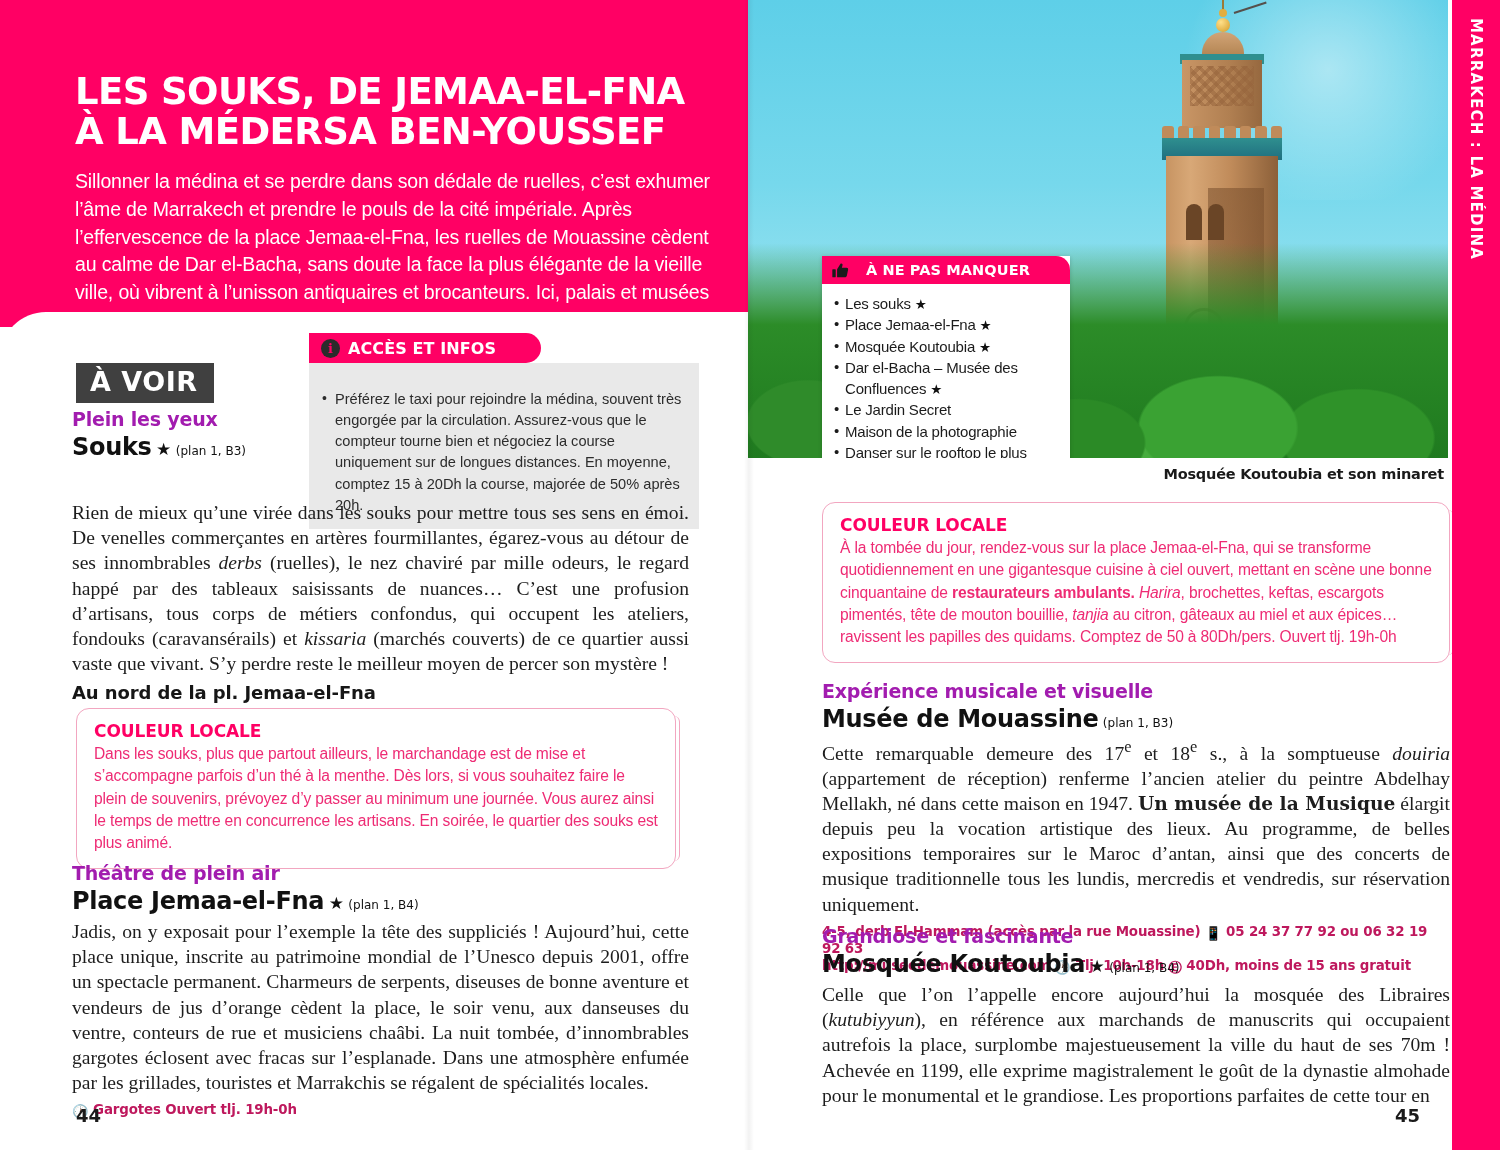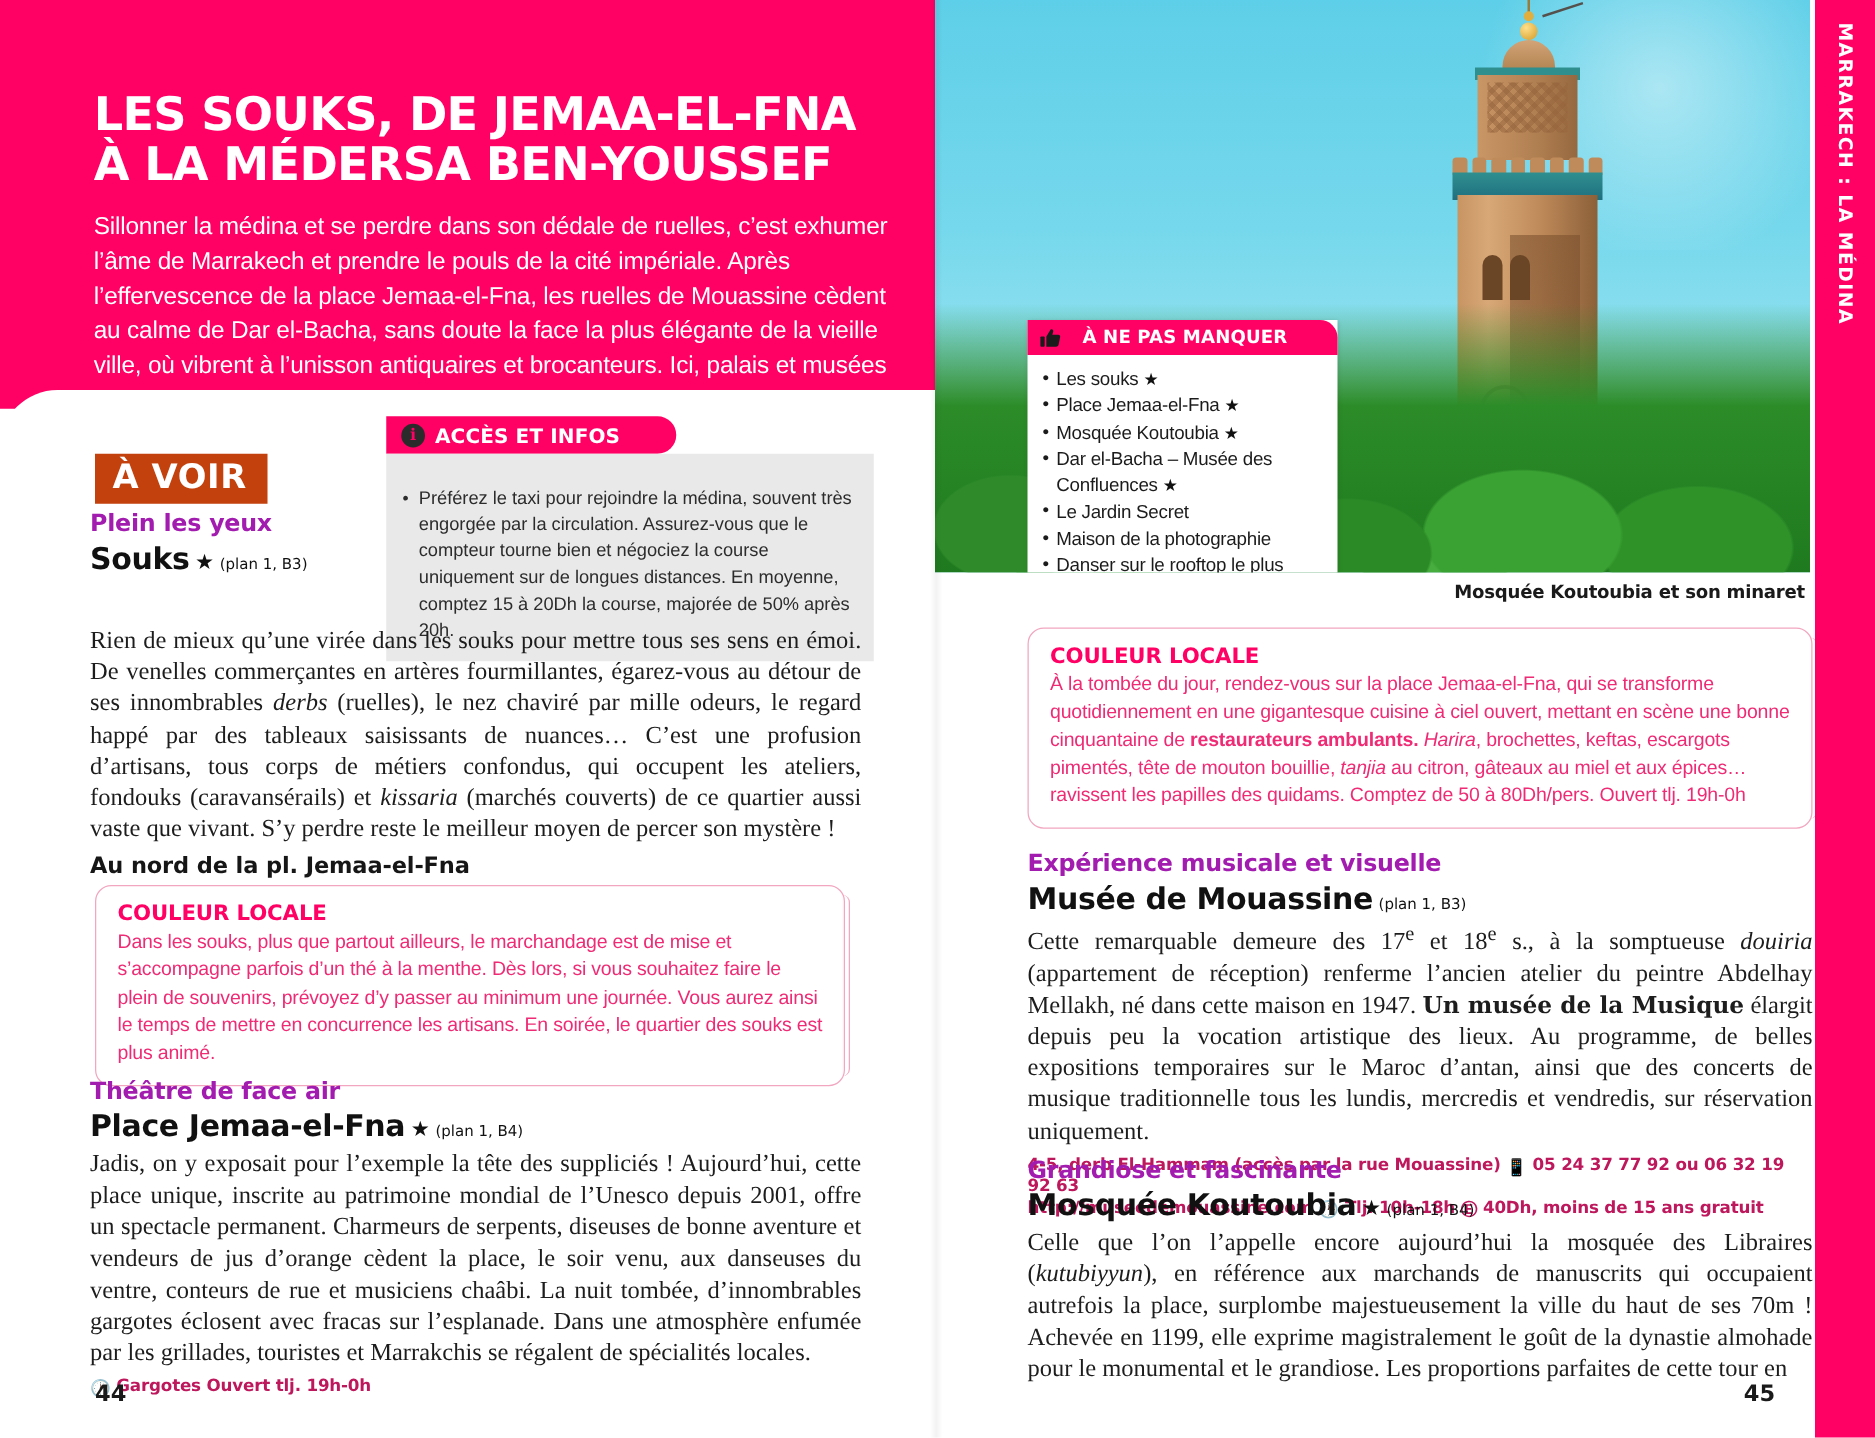--- a/index.html
+++ b/index.html
@@ -31,21 +31,21 @@
   .hero-title .l2 { display:block; }
   .hero-sub {
     margin-top:17px; color:#ffffff;
     font-size:19.5px; line-height:1.42; font-weight:500;
     letter-spacing:-0.15px;
   }
 
   
   .avoir-badge {
     position:absolute; left:76px; top:363px;
-    background:#c2410c; color:#fff;
+    background:#404040; color:#fff;
     font-family:"DejaVu Sans", sans-serif; font-weight:bold;
     font-size:27px; letter-spacing:0.5px;
     padding:3px 16px 6px 14px;
   }
 
   
   .acces-wrap { position:absolute; left:309px; top:333px; width:390px; }
   .acces-tab {
     background:#ff0064; color:#fff;
     height:30px; width:228px;
@@ -329,21 +329,21 @@
     </div>
 
     <div class="couleur-left">
       <div class="cl-box">
         <div class="cl-title">COULEUR LOCALE</div>
         <div class="cl-text">Dans les souks, plus que partout ailleurs, le marchandage est de mise et s’accompagne parfois d’un thé à la menthe. Dès lors, si vous souhaitez faire le plein de souvenirs, prévoyez d’y passer au minimum une journée. Vous aurez ainsi le temps de mettre en concurrence les artisans. En soirée, le quartier des souks est plus animé.</div>
       </div>
     </div>
 
     <div class="theatre-block">
-      <div class="kicker">Théâtre de face air</div>
+      <div class="kicker">Théâtre de plein air</div>
       <div style="margin-top:3px;">
         <span class="poi-name">Place Jemaa-el-Fna</span>
         <span class="star">★</span>
         <span class="poi-plan">(plan 1, B4)</span>
       </div>
       <div class="col-text" style="margin-top:4px;">Jadis, on y exposait pour l’exemple la tête des suppliciés ! Aujourd’hui, cette place unique, inscrite au patrimoine mondial de l’Unesco depuis 2001, offre un spectacle permanent. Charmeurs de serpents, diseuses de bonne aventure et vendeurs de jus d’orange cèdent la place, le soir venu, aux danseuses du ventre, conteurs de rue et musiciens chaâbi. La nuit tombée, d’innombrables gargotes éclosent avec fracas sur l’esplanade. Dans une atmosphère enfumée par les grillades, touristes et Marrakchis se régalent de spécialités locales.</div>
       <div class="addr-line" style="margin-top:7px;">
         <span class="icon-inline">🕐</span>
         <span>Gargotes Ouvert tlj. 19h-0h</span>
       </div>

